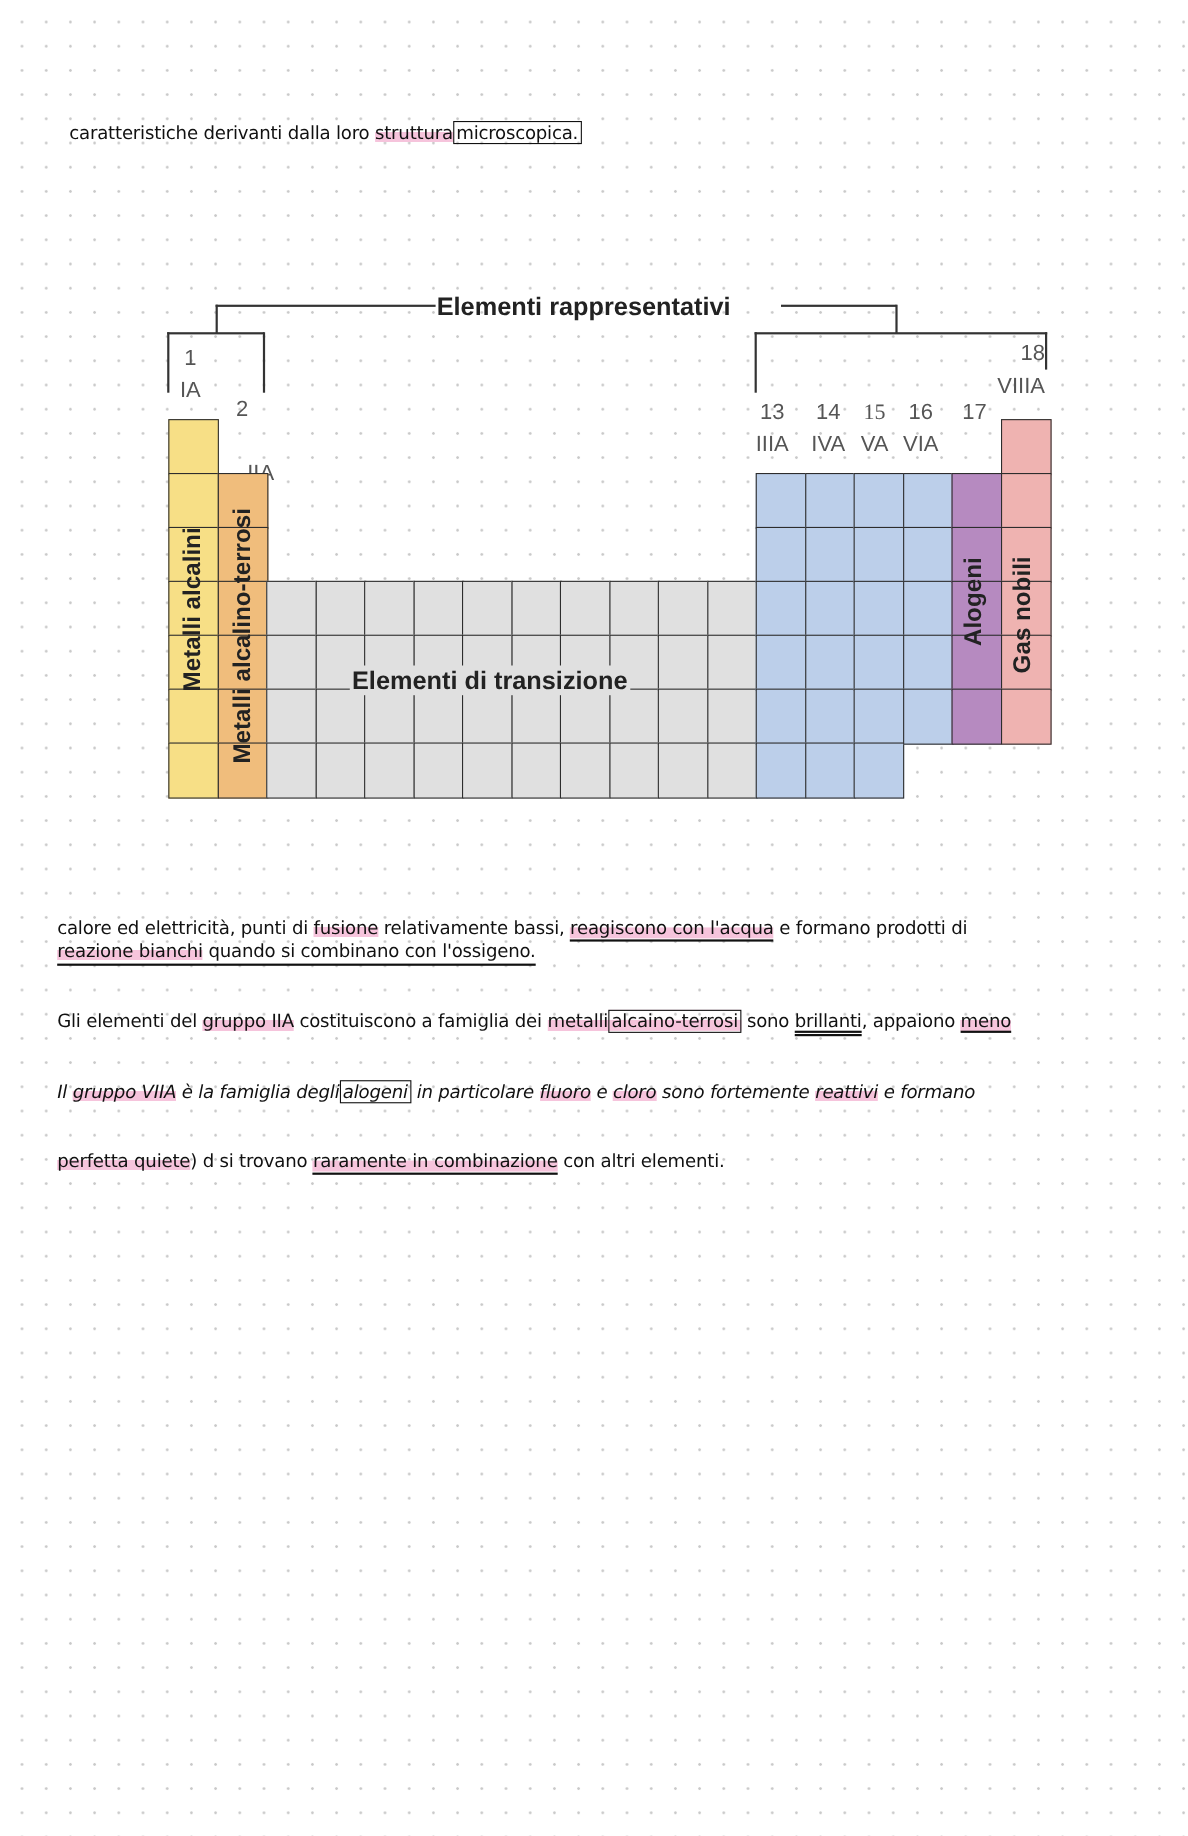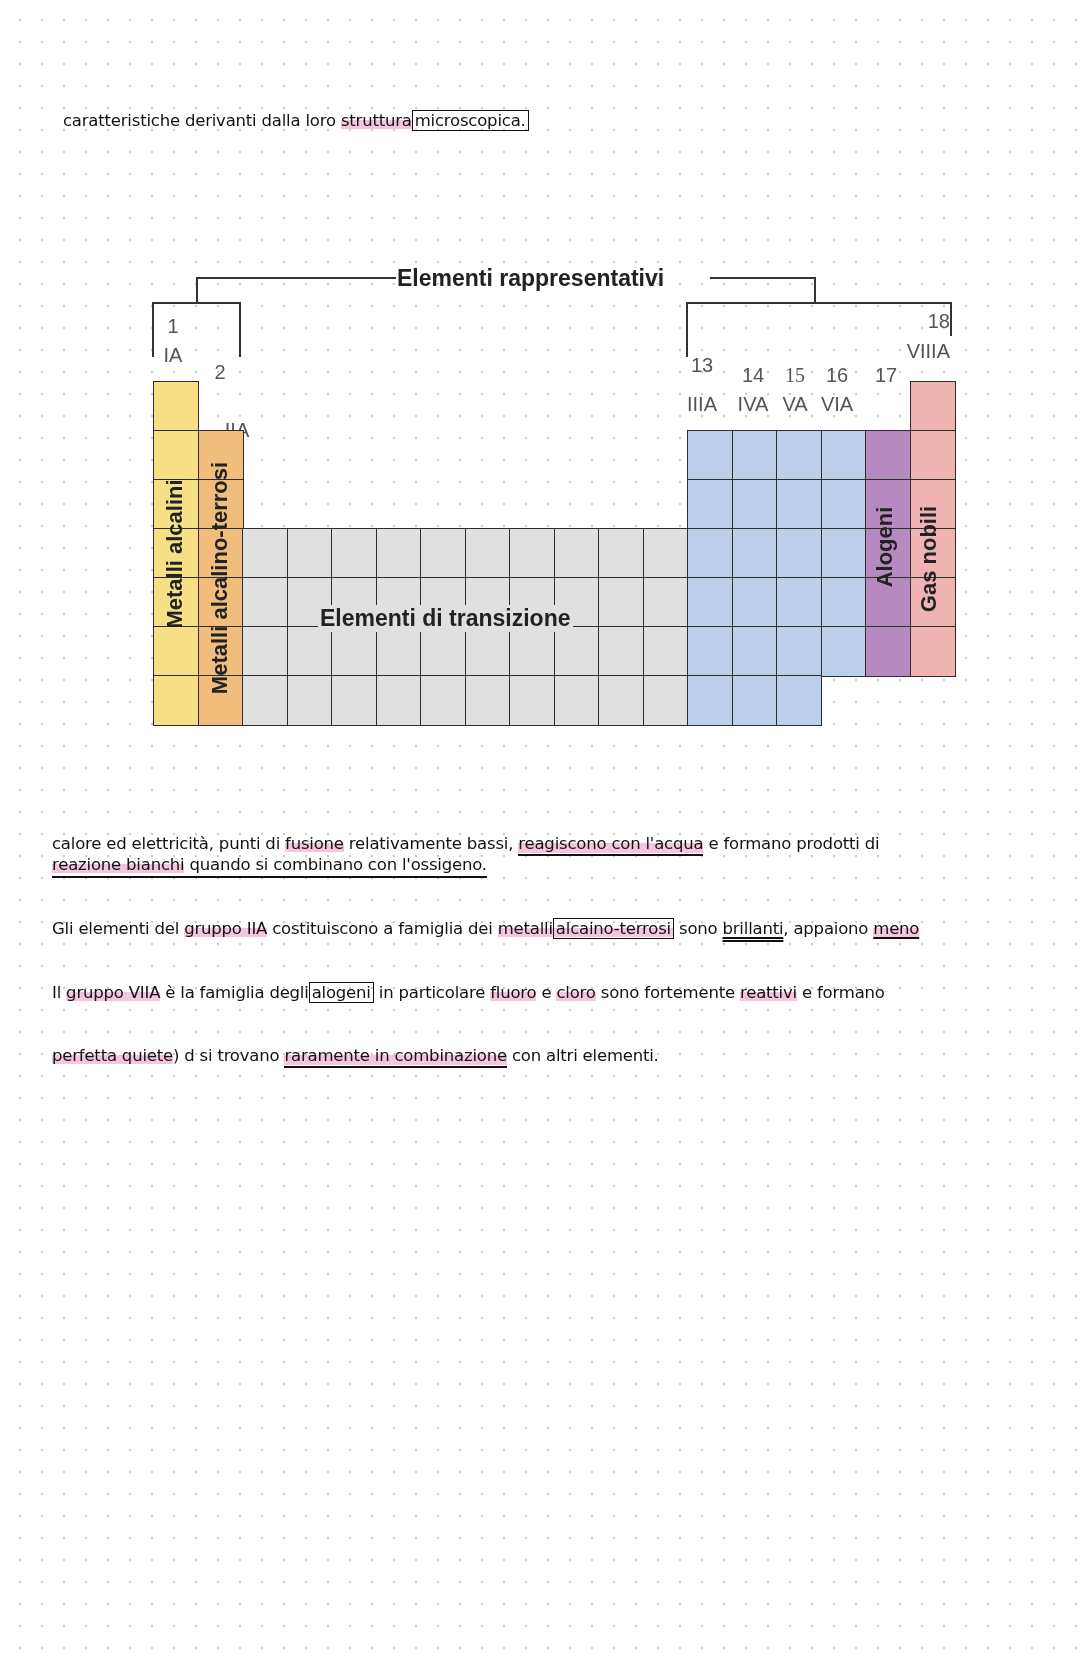--- a/index.html
+++ b/index.html
@@ -49,21 +49,21 @@
   <div class="line" style="left:239px; top:302px; width:2px; height:55px;"></div>
 
   <div class="line" style="left:686px; top:302px; width:266px; height:2px;"></div>
   <div class="line" style="left:686px; top:302px; width:2px; height:55px;"></div>
   <div class="line" style="left:950px; top:302px; width:2px; height:34px;"></div>
 
   <div class="lbl" style="left:153px; top:315px; width:40px;">1</div>
   <div class="lbl" style="left:153px; top:344px; width:40px;">IA</div>
   <div class="lbl" style="left:198px; top:361px; width:44px;">2</div>
   <div class="lbl" style="left:215px; top:391px; width:44px;margin-top:28px;">IIA</div>
-  <div class="lbl" style="left:680px; top:354px; width:44px;">13</div>
+  <div class="lbl" style="left:680px; top:364px; width:44px;">13</div>
   <div class="lbl" style="left:680px; top:393px; width:44px;">IIIA</div>
   <div class="lbl" style="left:731px; top:364px; width:44px;">14</div>
   <div class="lbl" style="left:731px; top:393px; width:44px;">IVA</div>
   <div class="lbl" style="left:773px; top:364px; width:44px;font-family:Liberation Serif, serif;">15</div>
   <div class="lbl" style="left:773px; top:393px; width:44px;">VA</div>
   <div class="lbl" style="left:815px; top:364px; width:44px;">16</div>
   <div class="lbl" style="left:815px; top:393px; width:44px;">VIA</div>
   <div class="lbl" style="left:864px; top:364px; width:44px;">17</div>
   <div class="lbl" style="left:864px; top:393px; width:44px;margin-top:36px;">VIIA</div>
   <div class="lbl" style="left:902px; top:310px; width:48px; text-align:right;">18</div>
@@ -168,19 +168,19 @@
 
 <div class="para" style="left:52px; top:833px; width:1010px;">
   <div><span>calore ed elettricità, punti di </span><span class="hl">fusione</span><span> relativamente bassi, </span><span class="hl uline">reagiscono con l'acqua</span><span> e formano prodotti di</span></div>
   <div><span class="uline" style="display:inline-block;"><span class="hl">reazione bianchi</span><span> quando si combinano con l'ossigeno.</span></span></div>
 </div>
 
 <div class="para" style="left:52px; top:918px; width:1010px;">
   <div><span>Gli elementi del </span><span class="hl">gruppo IIA</span><span> costituiscono a famiglia dei </span><span class="hl">metalli</span><span class="box hl">alcaino-terrosi</span><span> sono </span><span class="ul" style="text-decoration-style:double;">brillanti</span><span>, appaiono </span><span class="hl ul">meno</span></div>
 </div>
 
-<div class="para" style="left:52px; top:982px; width:1010px;">
+<div class="para" style="left:52px; top:982px; width:1010px;font-style:italic;">
   <div><span>Il </span><span class="hl">gruppo VIIA</span><span> è la famiglia degli</span><span class="box">alogeni</span><span> in particolare </span><span class="hl">fluoro</span><span> e </span><span class="hl">cloro</span><span> sono fortemente </span><span class="hl">reattivi</span><span> e formano</span></div>
 </div>
 
 <div class="para" style="left:52px; top:1045px; width:1010px;">
   <div><span class="hl">perfetta quiete</span><span>) d si trovano </span><span class="hl uline">raramente in combinazione</span><span> con altri elementi.</span></div>
 </div>
 
 </body></html>

